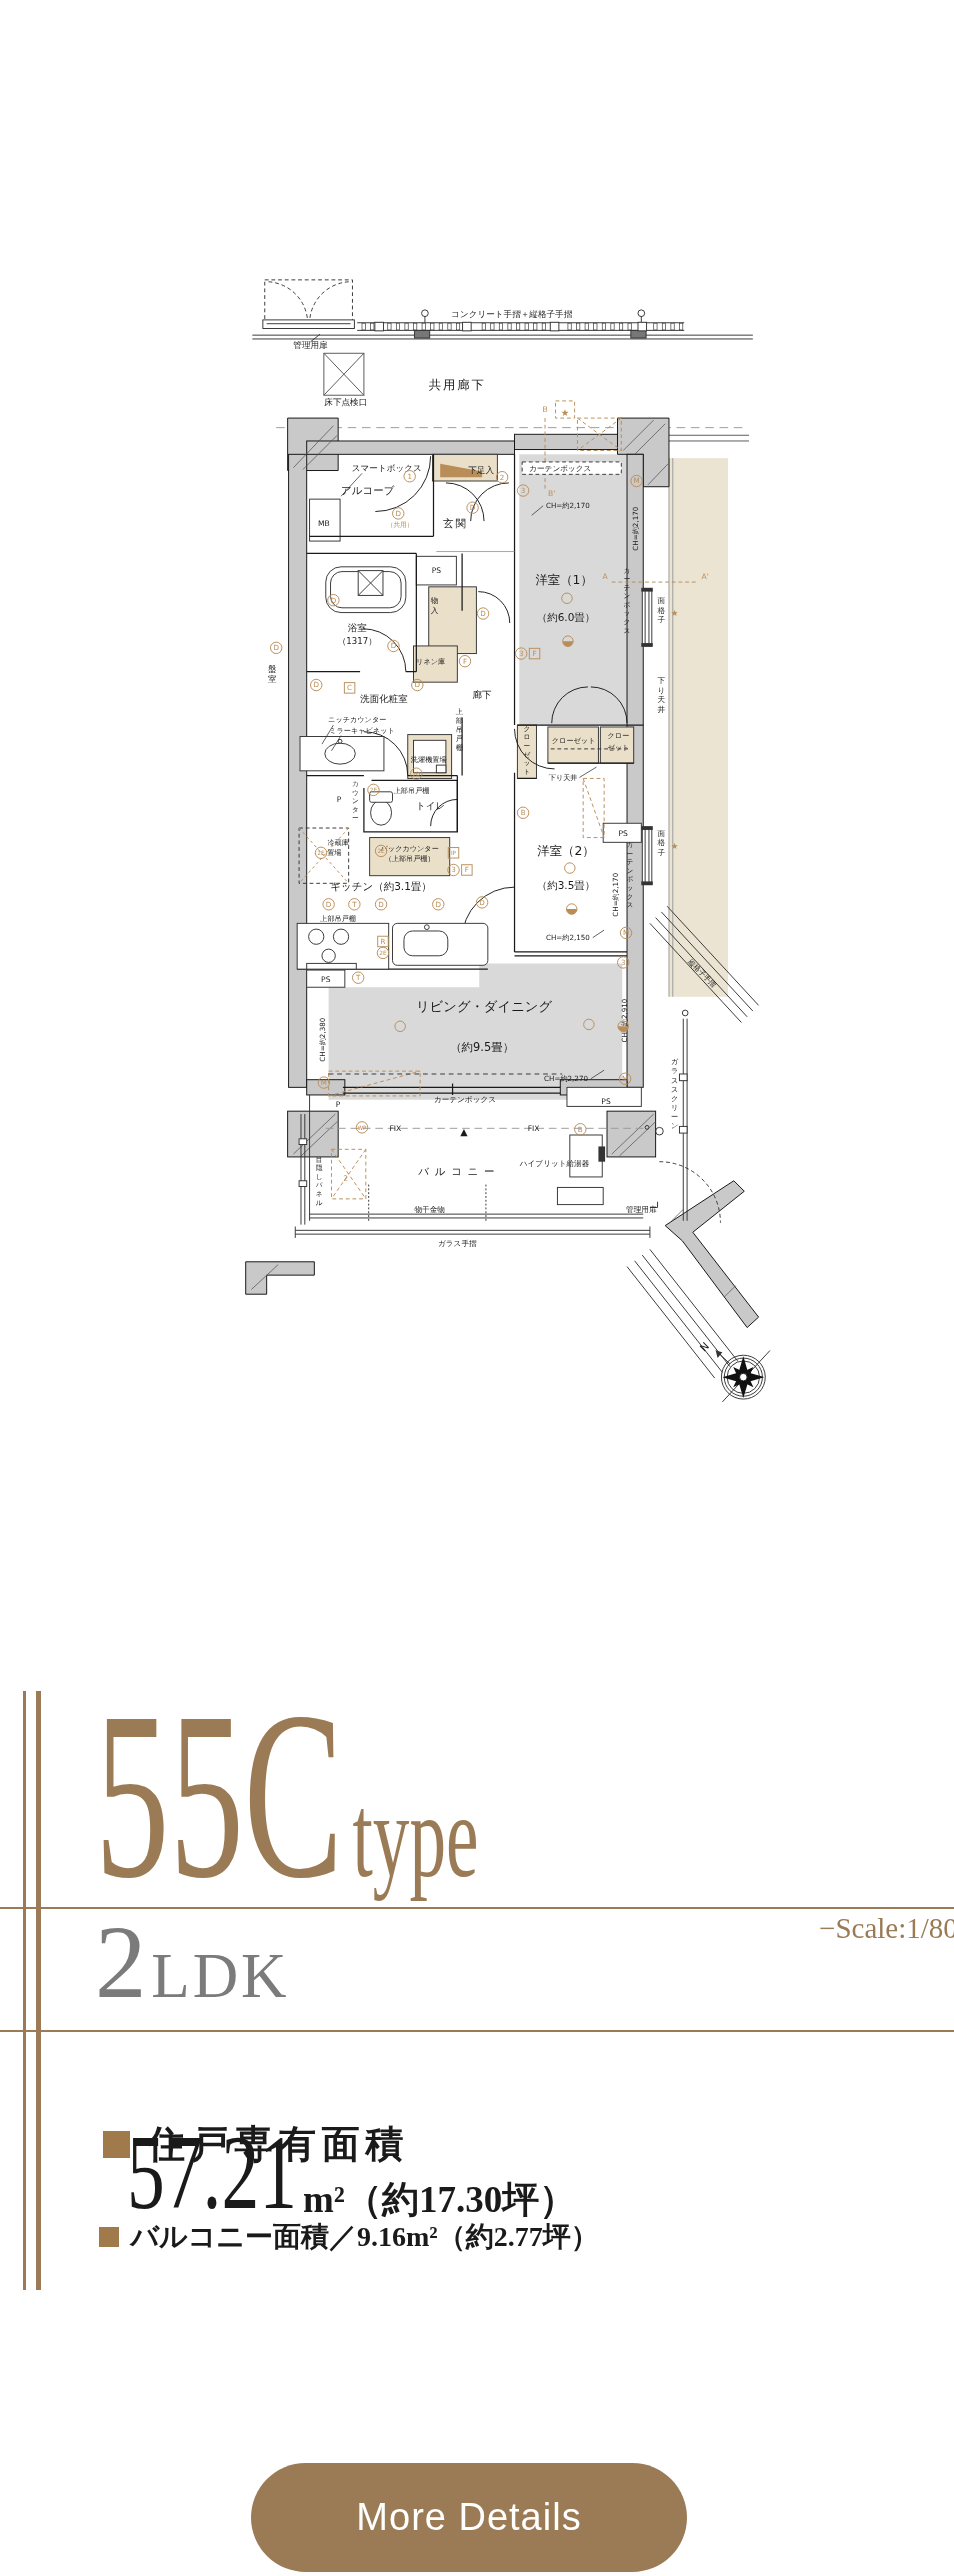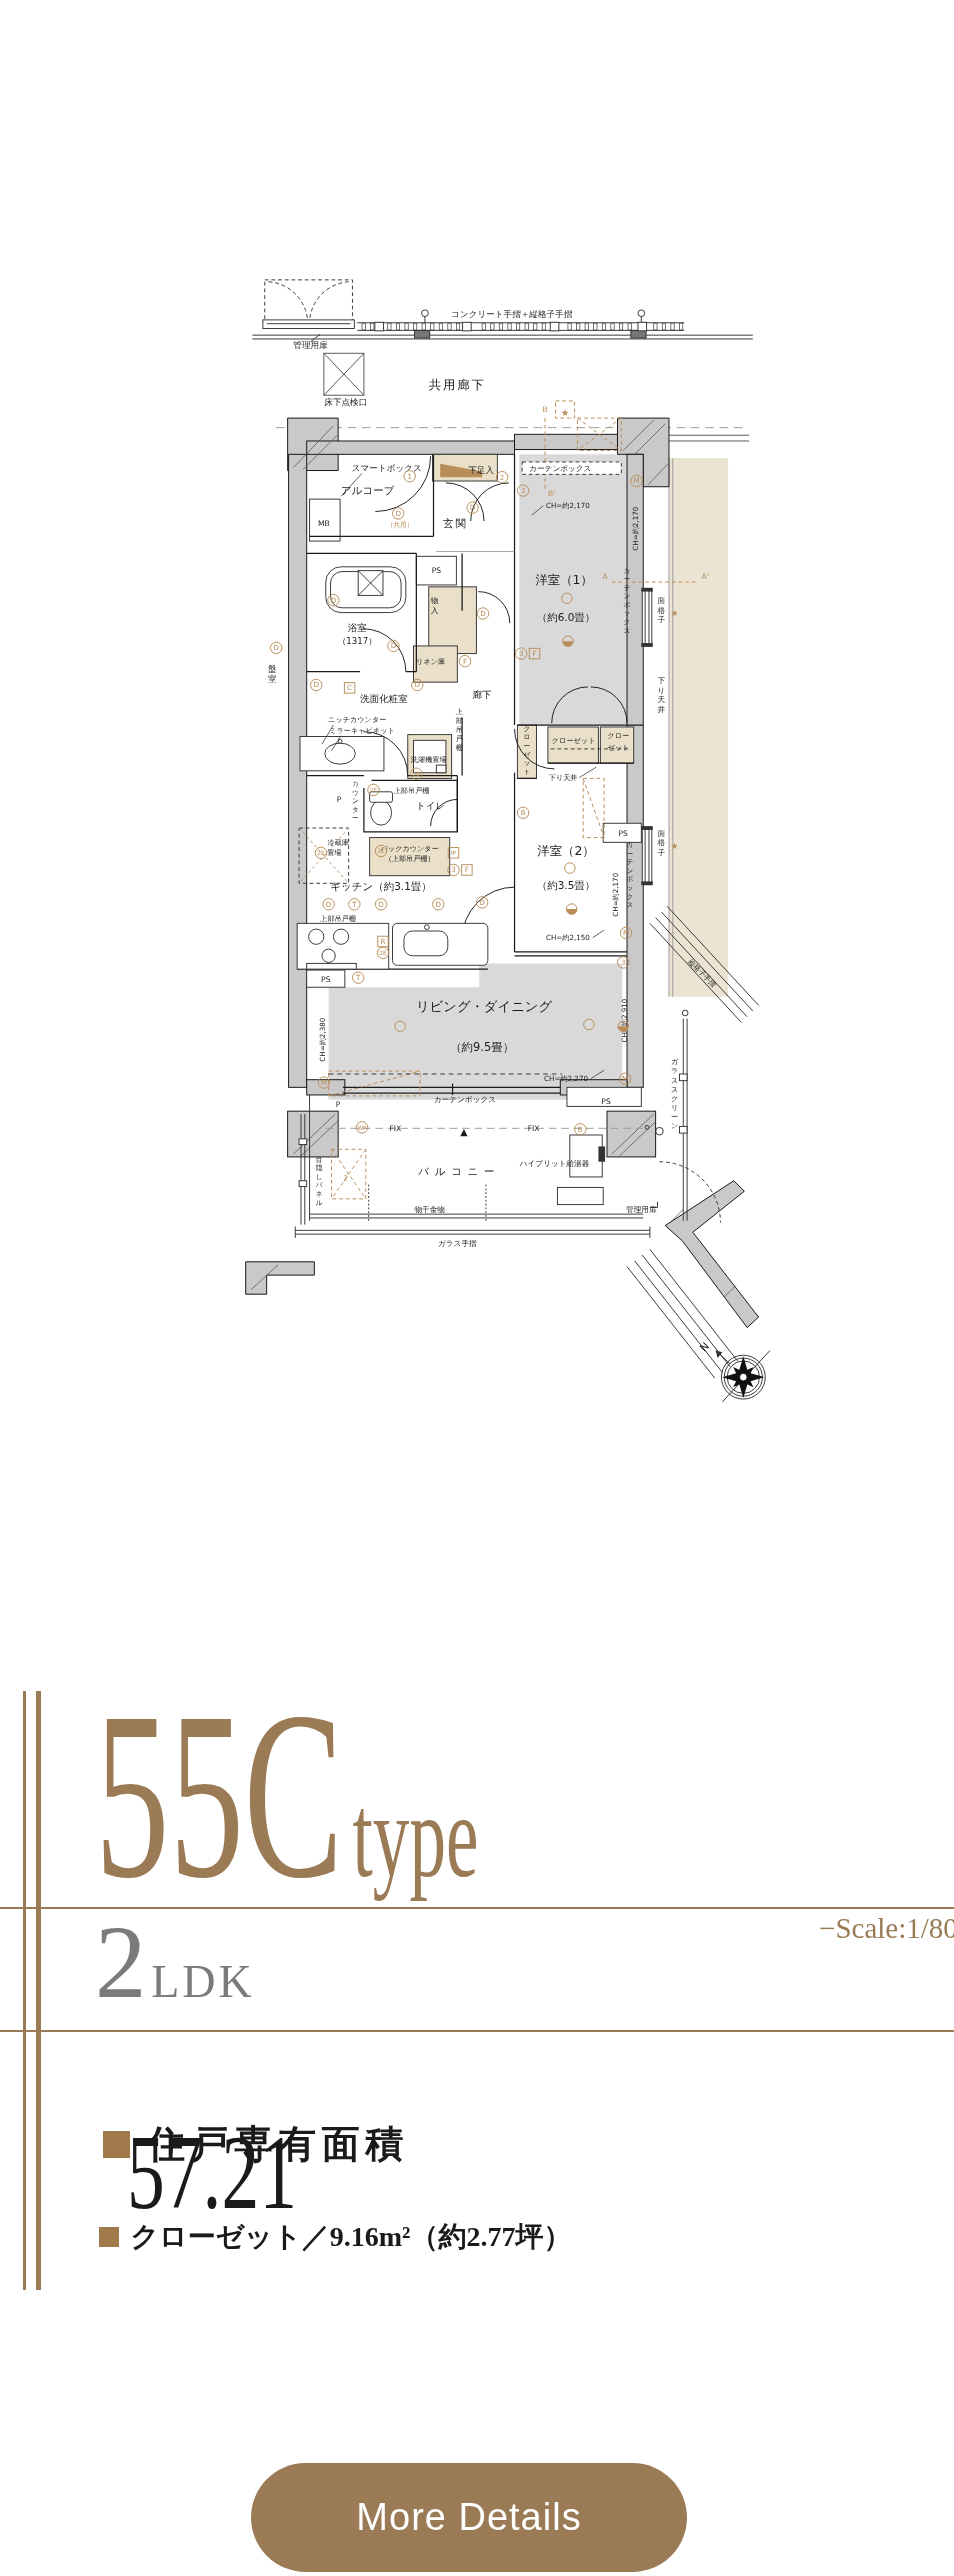--- a/index.html
+++ b/index.html
@@ -17,21 +17,21 @@
   .rule.r1{top:1907px;}
   .rule.r2{top:2030px;}
   
   .title-row{position:absolute;left:95px;top:1675px;display:flex;align-items:baseline;
              transform:scaleX(0.62);transform-origin:left top;white-space:nowrap;}
   .unit-name{font-size:240px;line-height:1;color:#9a7b55;}
   .type-suffix{font-size:118px;line-height:1;color:#9a7b55;margin-left:15.3px;}
   .scale-note{position:absolute;right:3.8px;top:1866px;font-size:29px;color:#9a7b55;margin-top:46px;}
   .ldk-row{position:absolute;left:95px;top:1911px;display:flex;align-items:baseline;color:#7b7b7b;}
   .ldk-big{font-size:103px;line-height:1;}
-  .ldk-rest{font-size:46px;line-height:1;margin-left:4.8px;letter-spacing:2.9px;}
+  .ldk-rest{font-size:63px;line-height:1;margin-left:4.8px;letter-spacing:2.9px;}
   
   .area-row1{position:absolute;left:103px;top:2099px;display:flex;align-items:center;gap:17px;margin-top:20px;}
   .sq-bullet{width:27px;height:27px;background:#a17a4c;flex:0 0 auto;}
   .area-label{font-size:38px;font-weight:600;letter-spacing:5.7px;}
   .area-val{position:absolute;left:127px;top:2120px;font-size:105px;line-height:1;
             transform:scaleX(0.72);transform-origin:left top;font-weight:500;}
   .area-unit{position:absolute;left:303px;top:2175px;font-size:37px;font-weight:600;}
   .area-row3{position:absolute;left:99px;top:2218px;display:flex;align-items:center;gap:11.4px;}
   .sq-bullet.sm{width:20px;height:20px;}
   .balcony-line{font-size:28px;font-weight:600;}
@@ -591,20 +591,21 @@
     <span class="ldk-big">2</span>
     <span class="ldk-rest">LDK</span>
   </div>
   <div class="rule r2"></div>
 
   <div class="area-row1">
     <span class="sq-bullet"></span>
     <span class="area-label serif">住戸専有面積</span>
   </div>
   <div class="area-val serif">57.21</div>
+  <div class="area-unit serif">m²（約17.30坪）</div>
   <div class="area-row3">
     <span class="sq-bullet sm"></span>
-    <span class="balcony-line serif">クローゼット／9.16m²（約2.77坪）</span>
+    <span class="balcony-line serif">バルコニー面積／9.16m²（約2.77坪）</span>
   </div>
 
   <button class="cta">More Details</button>
 </div>
 
 
 </body></html>

